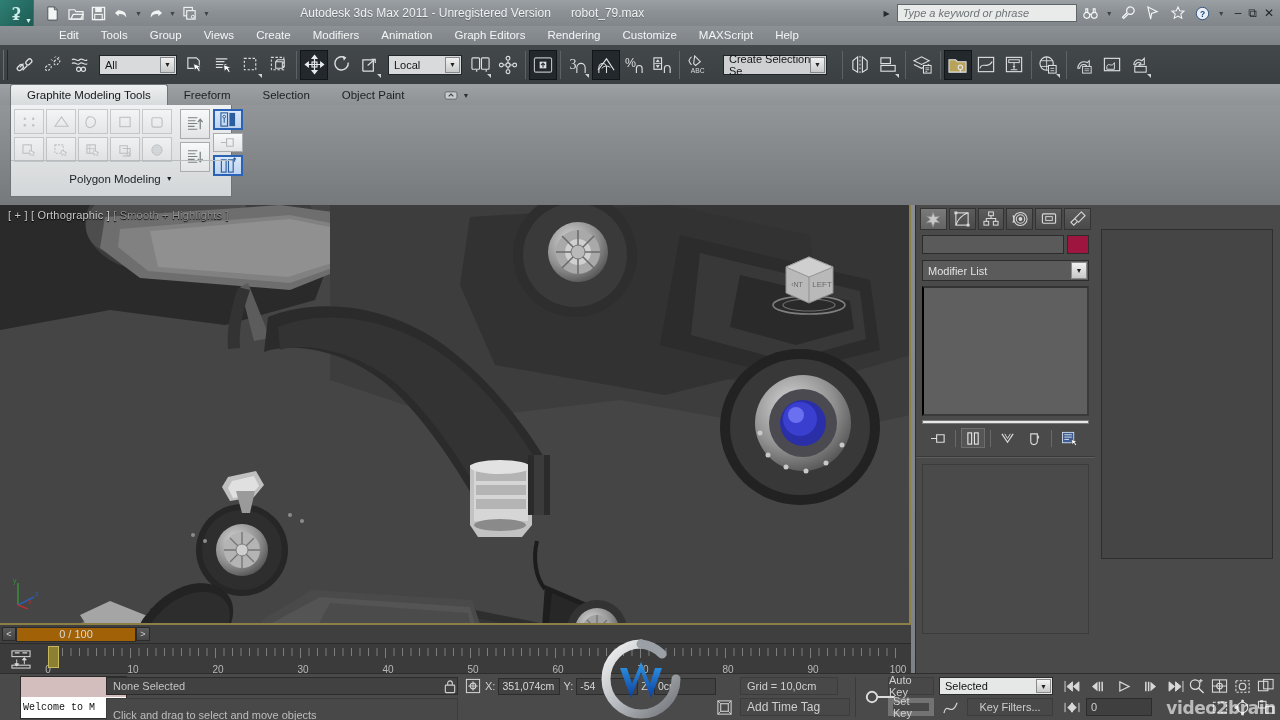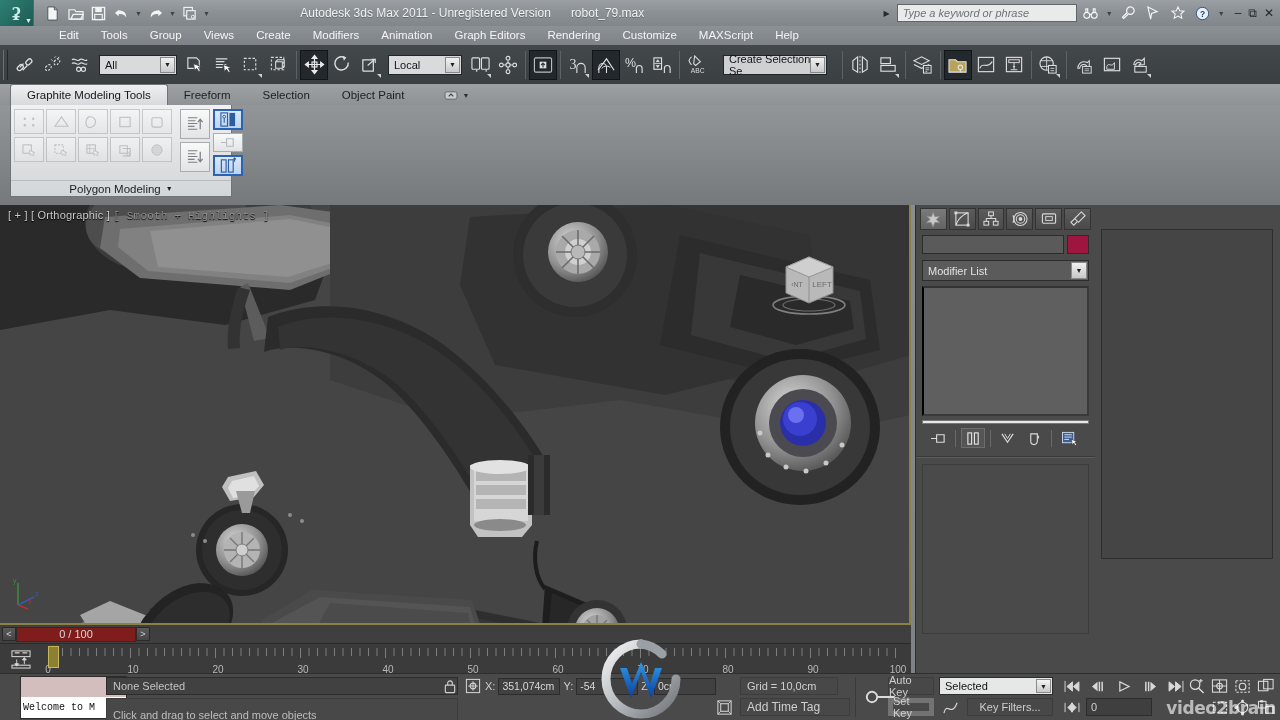--- a/index.html
+++ b/index.html
@@ -110,33 +110,33 @@
   .pgrid{ display:flex; flex-direction:column; gap:3px; }
   .prow{ display:flex; gap:2px; }
   .pbtn{ width:30px; height:25px; border:1px solid #a8acae; background:linear-gradient(#f8f9f9,#e2e4e6);
          display:flex; align-items:center; justify-content:center; color:#9aa0a3; }
   .pbtn.dis{ opacity:.55; }
   .pvsep{ width:1px; background:#b4b8ba; margin:0 4px; }
   .pcol{ display:flex; flex-direction:column; gap:3px; }
   .pbtn-lg{ width:30px; height:30px; border:1px solid #a8acae; background:linear-gradient(#f8f9f9,#e2e4e6);
             display:flex; align-items:center; justify-content:center; color:#7b8184;}
   .pbtn-sel{ border:2px solid #2a62b6; background:linear-gradient(#dbe8f8,#bdd3ef); color:#2c5d9e;}
-  .panel-title{ position:absolute; bottom:0; left:0; width:100%; height:16px;
+  .panel-title{ position:absolute; bottom:0; left:0; width:100%; height:36px;
                 display:flex; align-items:center; justify-content:center; gap:5px;
                 border-top:1px solid #b8bcbe; font-size:11.5px; color:#1b1f22;}
 
   
   .viewport{
     position:absolute; left:0; top:205px; width:911px; height:420px;
     background:#454545; overflow:hidden;
     border-bottom:2px solid #8a8048; border-right:2px solid #8a8048;
   }
   .vp-label{ position:absolute; left:8px; top:4px; font-size:11px; color:#c9c9c9; z-index:6;
              text-shadow:0 1px 1px #000; letter-spacing:.2px;}
-  .vp-label .dim{ color:#8d8d8d;font-family:Liberation Mono, monospace; }
+  .vp-label .dim{ color:#8d8d8d; }
   .axis-tripod{ position:absolute; left:10px; bottom:12px; width:40px; height:40px; z-index:6;}
   .viewcube{ position:absolute; right:55px; top:38px; z-index:6; }
 
   
   .cmdpanel{
     position:absolute; left:915px; top:205px; width:180px; height:468px;
     background:#4a4a4a; border-left:1px solid #2f2f2f;
   }
   .cp-tabs{ display:flex; height:26px; padding:3px 4px 0 4px; gap:2px; }
   .cp-tab{ width:27px; height:22px; background:linear-gradient(#5c5c5c,#4a4a4a);
@@ -168,21 +168,21 @@
                    background:#454545; border:1px solid #2e2e2e; }
 
   
   .trackrow{
     position:absolute; left:0; top:625px; width:911px; height:18px;
     background:#3f3f3f; display:flex; align-items:center; padding-left:2px;
   }
   .tb-arrow{ width:14px; height:14px; background:linear-gradient(#5b5b5b,#454545);
              border:1px solid #2a2a2a; display:flex;align-items:center;justify-content:center;
              font-size:9px; color:#d0d0d0;}
-  .tb-field{ width:120px; height:15px; background:#7f1d1d; border:1px solid #2c2c2c;
+  .tb-field{ width:120px; height:15px; background:#a16207; border:1px solid #2c2c2c;
              display:flex; align-items:center; justify-content:center; font-size:11px; color:#d8d8d8;}
   .timeline{
     position:absolute; left:0; top:643px; width:911px; height:30px;
     background:#3b3b3b; border-top:1px solid #2b2b2b;
   }
   .tl-icon{ position:absolute; left:10px; top:5px; width:22px; height:20px; color:#d6d6d6;}
   .tl-ruler{ position:absolute; left:46px; top:0; right:0; height:30px; }
   .tl-handle{ position:absolute; left:48px; top:2px; width:11px; height:22px;
               background:#8a7f33; border:1px solid #c7b95a; }
   .tl-lbl{ position:absolute; bottom:0; font-size:10px; color:#b8b8b8; transform:translateX(-50%); }

